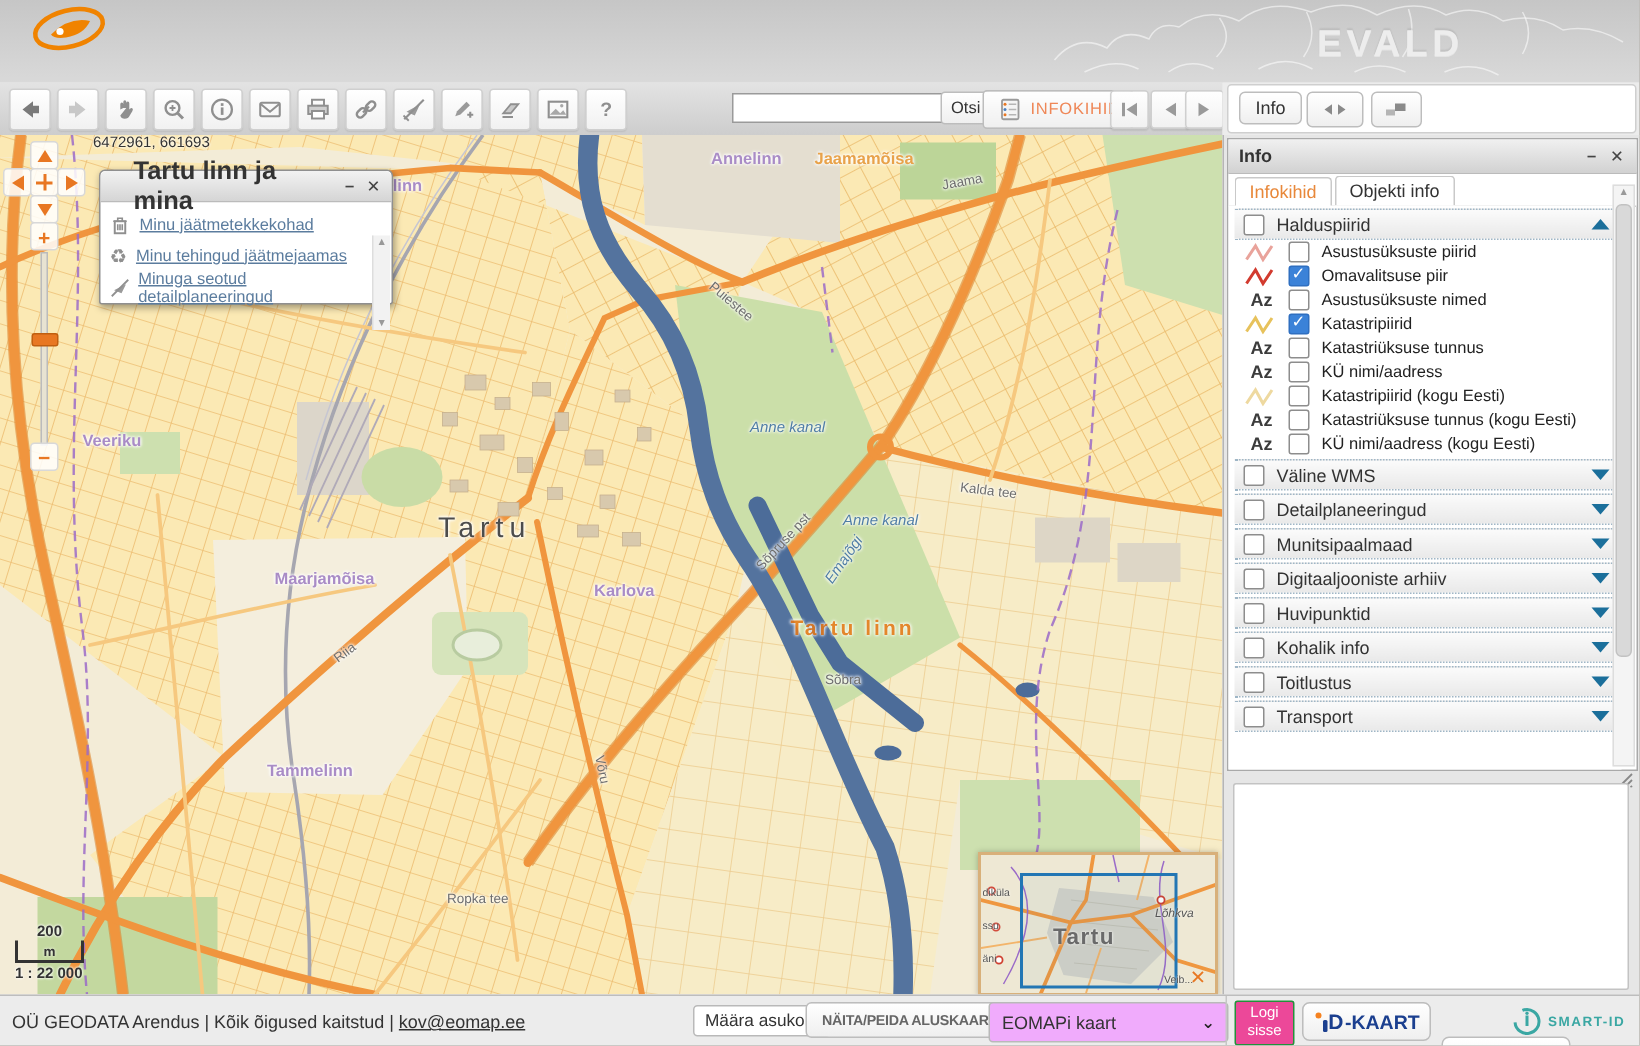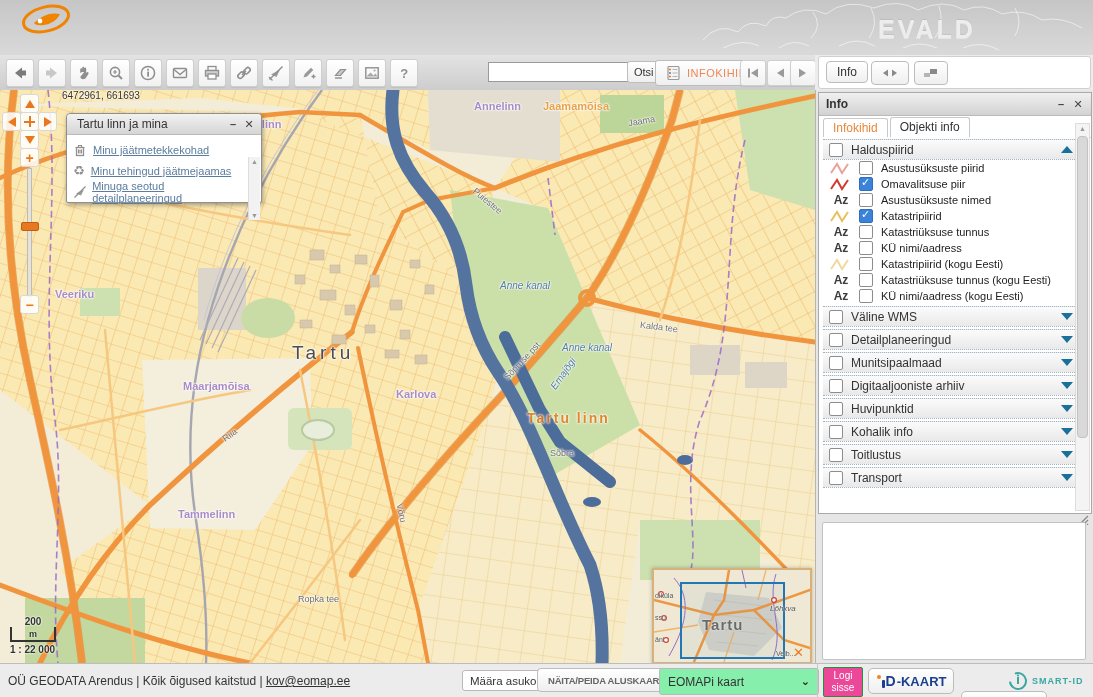--- a/index.html
+++ b/index.html
@@ -45,21 +45,21 @@
   .pz-plus,.pz-minus{color:#e87722;font-weight:bold;font-size:14px;line-height:1;}
   .pz-track{position:absolute;left:27px;top:78px;width:3px;height:127px;background:#e8e3d2;border:1px solid #bbb;}
   .pz-handle{position:absolute;left:21px;top:132px;width:16px;height:7px;background:#e87722;border:1px solid #c05f10;border-radius:2px;}
   .crosshair{position:relative;width:11px;height:11px;}
   .crosshair::before,.crosshair::after{content:"";position:absolute;background:#e87722;}
   .crosshair::before{left:4.5px;top:0;width:2px;height:11px;}
   .crosshair::after{top:4.5px;left:0;height:2px;width:11px;}
   
   .fwin{position:absolute;left:66px;top:23px;width:194px;height:88px;background:#fff;border:1px solid #8f8f8f;border-radius:4px 4px 2px 2px;box-shadow:1px 2px 5px rgba(0,0,0,.35);}
   .fwin-h{height:20px;background:linear-gradient(#f2f2f2,#d5d5d5);border-bottom:1px solid #bbb;border-radius:4px 4px 0 0;display:flex;align-items:center;padding:0 6px;gap:4px;}
-  .fwin-title{font-weight:normal;font-size:12px;flex:1;padding-left:4px;}
+  .fwin-title{font-weight:bold;font-size:17px;flex:1;padding-left:4px;margin-left:12px;}
   .winbtn{font-weight:bold;font-size:11px;color:#444;width:12px;text-align:center;cursor:default;}
   .fwin-body{position:relative;padding:4px 14px 0 6px;}
   .frow{display:flex;align-items:center;gap:6px;height:21px;}
   .flink{font-size="11px";font-size:11px;color:#5b7c9e;text-decoration:underline;}
   .fscroll{position:absolute;right:1px;top:22px;width:11px;height:63px;background:#f2f2f2;border-left:1px solid #ddd;}
   .fscroll .sa{position:absolute;left:2px;font-size:7px;color:#999;}
   
   .scale{position:absolute;left:10px;top:537px;width:46px;}
   .scale-box{width:42px;height:13px;border-left:2px solid #333;border-right:2px solid #333;border-bottom:2px solid #333;position:relative;}
   .scale-num{position:absolute;left:0;top:-11px;width:42px;text-align:center;font-size:10px;font-weight:bold;color:#333;text-shadow:0 0 2px #fff,0 0 2px #fff;}
@@ -94,21 +94,21 @@
   .vsb .sa{position:absolute;left:3px;top:1px;font-size:7px;color:#999;}
   .grip{position:absolute;left:262px;top:424px;}
   .results{position:absolute;left:6px;top:432px;width:262px;height:136px;background:#fff;border:1px solid #c3c3c3;border-radius:2px;}
   
   .ftr{position:absolute;left:0;top:663px;width:1093px;height:34px;background:#ececec;border-top:1px solid #bdbdbd;}
   .ftr-sep{position:absolute;left:817px;top:0;width:1px;height:34px;background:#c6c6c6;}
   .copy{position:absolute;left:8px;top:10px;font-size:12px;color:#333;}
   .copy a{color:#333;}
   .loc-btn{position:absolute;left:462px;top:6px;height:21px;padding:0 7px;font-size:11.5px;background:#fff;border:1px solid #b9b9b9;}
   .base-btn{position:absolute;left:537px;top:4px;height:24px;padding:0 10px;font-size:9.5px;font-weight:bold;color:#666;letter-spacing:-.2px;border-radius:4px;}
-  .sel{position:absolute;left:659px;top:4px;width:142px;height:25px;background:#86efac;border:1px solid #b9b9b9;border-radius:3px;display:flex;align-items:center;padding:0 8px;font-size:12px;justify-content:space-between;}
+  .sel{position:absolute;left:659px;top:4px;width:142px;height:25px;background:#f0abfc;border:1px solid #b9b9b9;border-radius:3px;display:flex;align-items:center;padding:0 8px;font-size:12px;justify-content:space-between;}
   .sel .chev{font-size:11px;font-weight:bold;color:#222;}
   .login-btn{position:absolute;left:823px;top:3px;width:38px;height:28px;background:#ec4899;border:1px solid #23913a;border-radius:2px;color:#fff;font-size:10px;line-height:1.2;display:flex;align-items:center;justify-content:center;text-align:center;}
   .idcard-btn{position:absolute;left:868px;top:4px;width:86px;height:26px;border-radius:5px;font-weight:bold;font-size:13px;color:#1b3f8f;}
   .mobid-btn{position:absolute;left:961px;top:4px;width:86px;height:34px;border-radius:5px;font-weight:bold;font-size:13px;color:#1b3f8f;margin-top:23px;}
   .smartid{position:absolute;left:1008px;top:6px;width:84px;height:22px;display:flex;align-items:center;gap:4px;color:#3aa7a3;font-weight:bold;font-size:9px;letter-spacing:1px;}
   .idlogo{display:inline-flex;align-items:flex-end;margin:0 1px;}
   .idlogo .dot{width:4px;height:4px;border-radius:50%;background:#f58220;margin:0 1px 9px 0;}
   .idlogo .stem{width:3px;height:8px;border-radius:1px;background:#1b3f8f;margin-right:1px;}
   .idlogo .dl{font-weight:bold;font-size:14px;color:#1b3f8f;line-height:13px;}
 </style>

